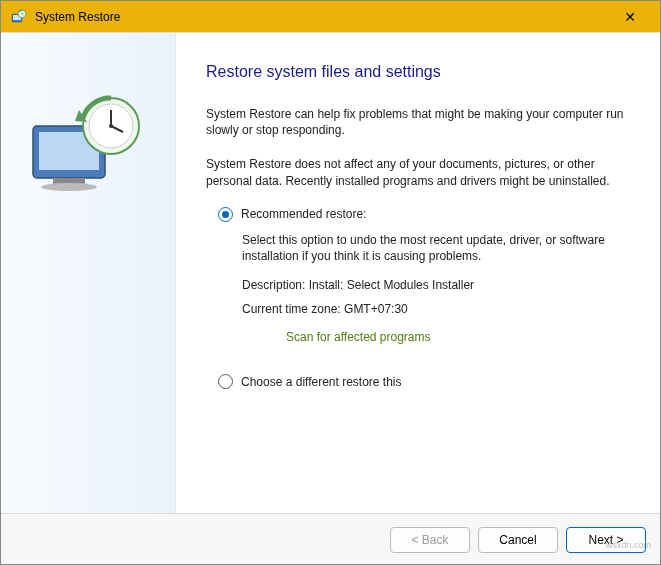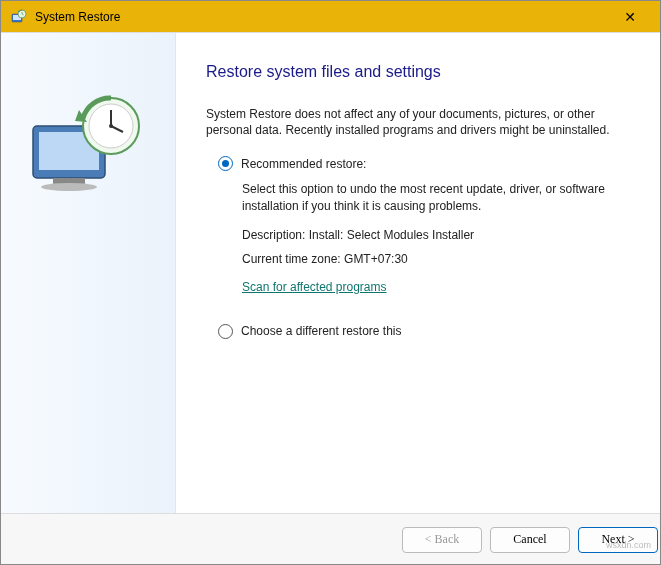--- a/index.html
+++ b/index.html
@@ -90,38 +90,37 @@
     .sub-block {
       margin-left: 24px;
       margin-bottom: 18px;
     }
     .sub-block .para { margin-bottom: 14px; }
     .detail-line {
       font-size: 12px;
       margin-bottom: 10px;
     }
     .link {
-      color: #0f766e;
-      text-decoration: underline;
+      color: #4d7c0f;
       font-size: 12px;
       cursor: default;
       display: inline-block;
       margin-top: 4px;
       margin-bottom: 12px;
+      margin-left: 44px;
     }
     .footer {
       height: 52px;
       border-top: 1px solid #ddd;
       background: #f7f7f7;
       display: flex;
       align-items: center;
       justify-content: flex-end;
-      padding: 0 2px;
+      padding: 0 14px;
       gap: 8px;
-      font-family: Liberation Serif, serif;
     }
     .btn {
       min-width: 80px;
       height: 26px;
       border: 1px solid #bbb;
       background: #fdfdfd;
       border-radius: 4px;
       font-size: 12px;
       display: flex;
       align-items: center;
@@ -174,20 +173,21 @@
         <circle cx="88" cy="38" r="2" fill="#333"></circle>
         <path d="M60 30 A28 28 0 0 1 88 10" stroke="#5a9a5a" stroke-width="5" fill="none"></path>
         <polygon points="56,22 64,34 52,33" fill="#5a9a5a"></polygon>
       </svg>
     </span>
   </div>
 
   <div class="main">
     <div class="heading">Restore system files and settings</div>
 
+    <div class="para">System Restore can help fix problems that might be making your computer run slowly or stop responding.</div>
     <div class="para">System Restore does not affect any of your documents, pictures, or other personal data. Recently installed programs and drivers might be uninstalled.</div>
 
     <div class="radio-group">
 
       <div class="radio-row">
         <span class="radio selected"></span>
         <span class="radio-label">Recommended restore:</span>
       </div>
 
       <div class="sub-block">

